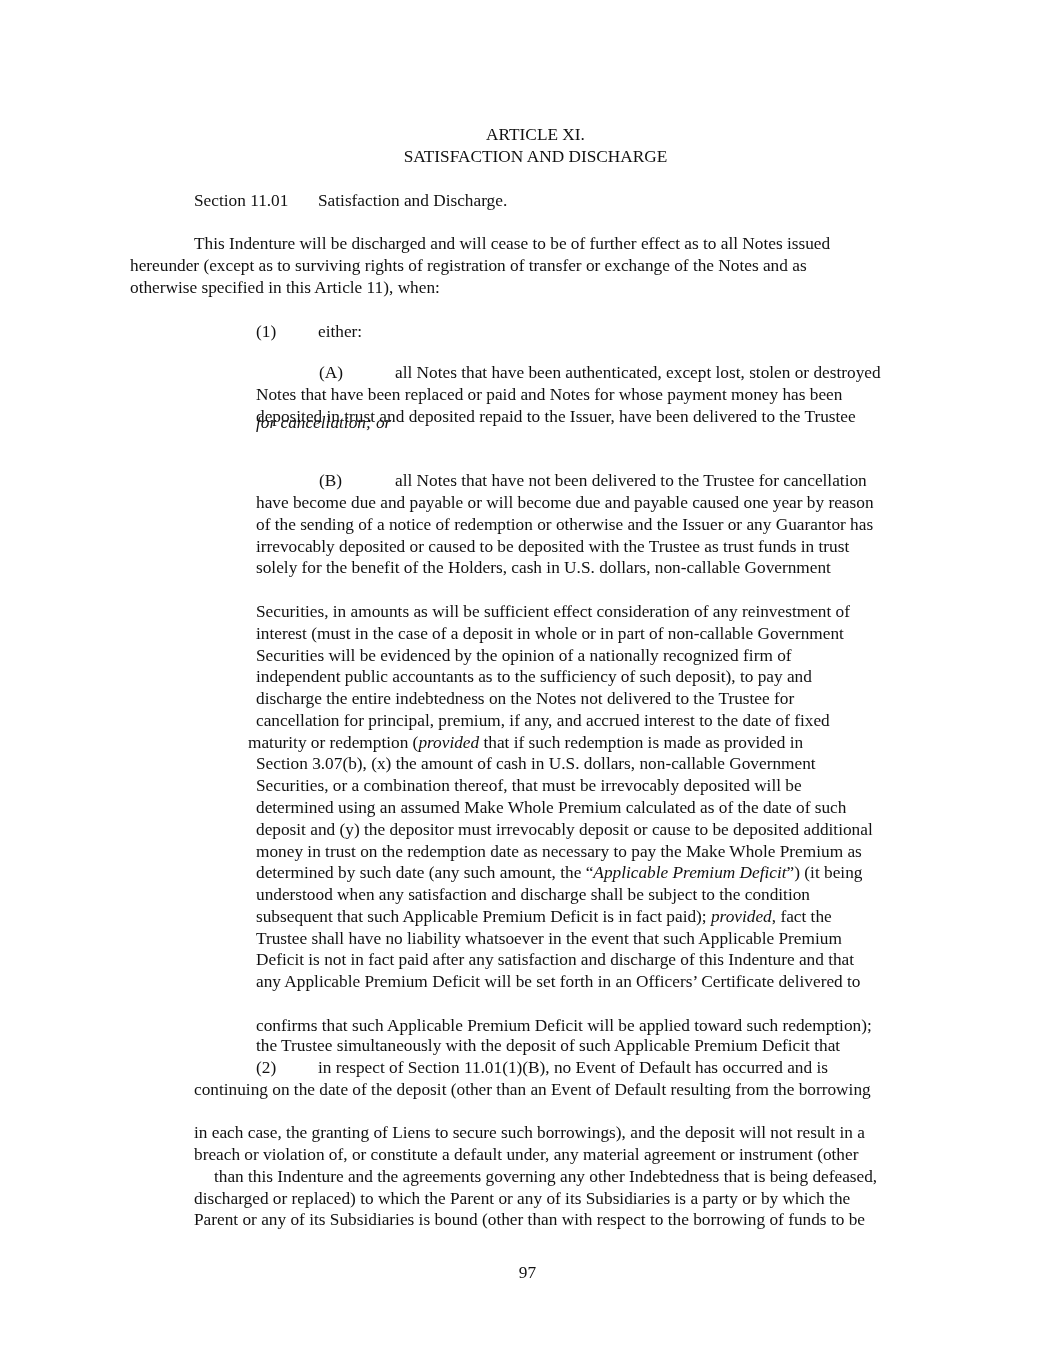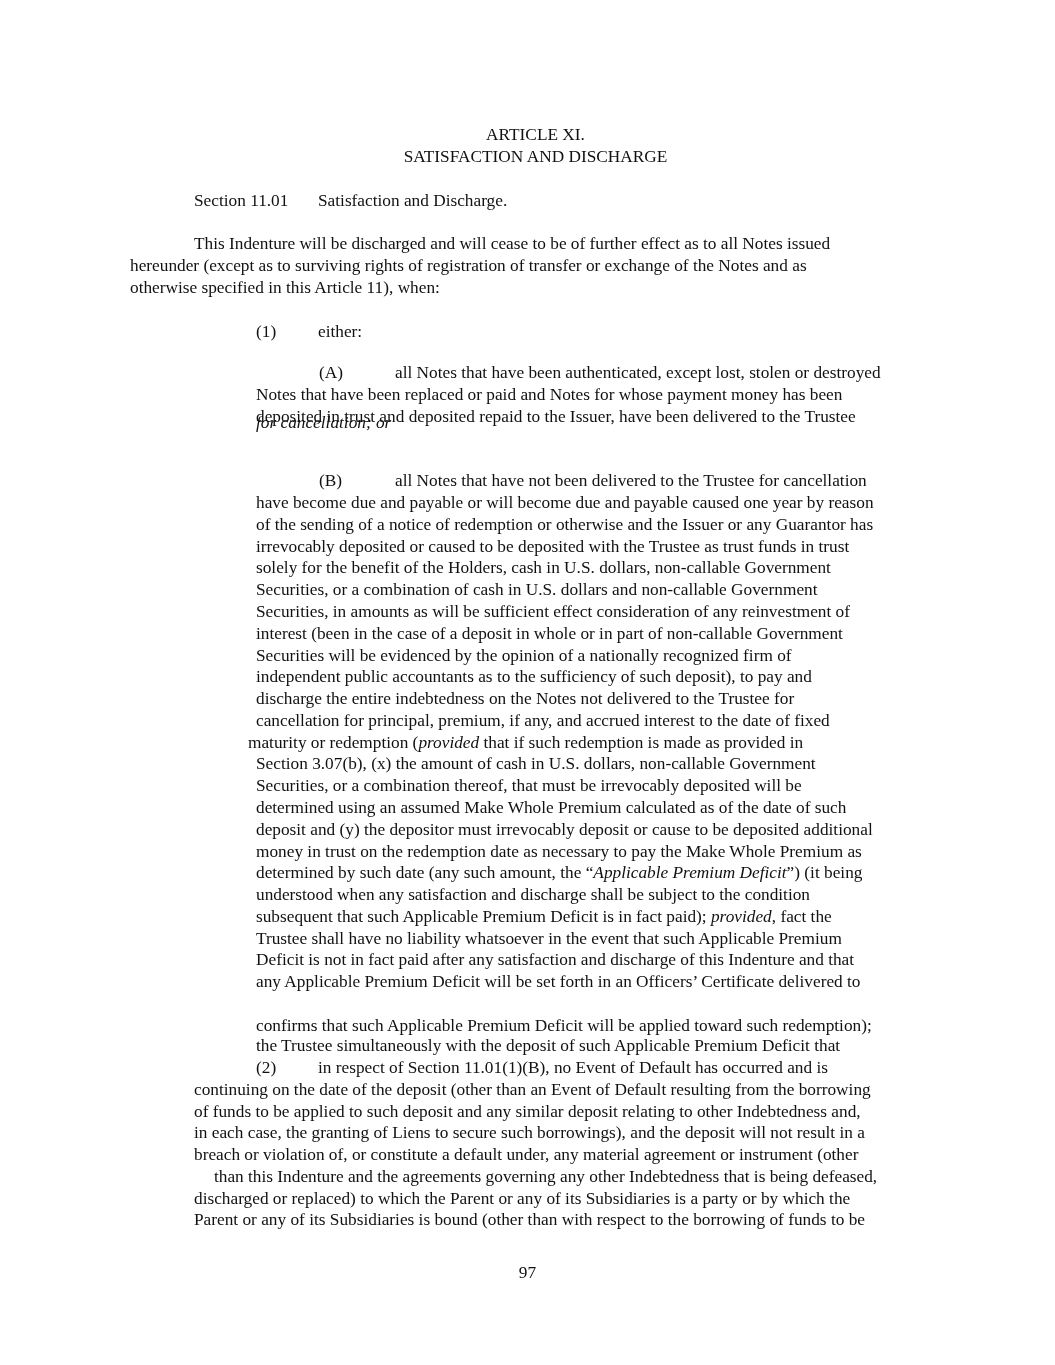--- a/index.html
+++ b/index.html
@@ -67,23 +67,22 @@
   <div class="line" style="left:311px; top:362px;"><span class="tab label-A">(A)</span><span>all Notes that have been authenticated, except lost, stolen or destroyed</span></div>
   <div class="line" style="left:248px; top:384px;">Notes that have been replaced or paid and Notes for whose payment money has been</div>
   <div class="line" style="left:248px; top:406px;">deposited in trust and deposited repaid to the Issuer, have been delivered to the Trustee</div>
   <div class="line" style="left:248px; top:412px;font-style:italic;">for cancellation; or</div>
 
   <div class="line" style="left:311px; top:470px;"><span class="tab label-A">(B)</span><span>all Notes that have not been delivered to the Trustee for cancellation</span></div>
   <div class="line" style="left:248px; top:492px;">have become due and payable or will become due and payable caused one year by reason</div>
   <div class="line" style="left:248px; top:514px;">of the sending of a notice of redemption or otherwise and the Issuer or any Guarantor has</div>
   <div class="line" style="left:248px; top:536px;">irrevocably deposited or caused to be deposited with the Trustee as trust funds in trust</div>
   <div class="line" style="left:248px; top:557px;">solely for the benefit of the Holders, cash in U.S. dollars, non-callable Government</div>
-  <div class="line" style="left:248px; top:579px;">Securities, or a combination of cash in U.S. dollars and non-callable Government</div>
   <div class="line" style="left:248px; top:601px;">Securities, in amounts as will be sufficient effect consideration of any reinvestment of</div>
-  <div class="line" style="left:248px; top:623px;">interest (been in the case of a deposit in whole or in part of non-callable Government</div>
+  <div class="line" style="left:248px; top:623px;">interest (must in the case of a deposit in whole or in part of non-callable Government</div>
   <div class="line" style="left:248px; top:645px;">Securities will be evidenced by the opinion of a nationally recognized firm of</div>
   <div class="line" style="left:248px; top:666px;">independent public accountants as to the sufficiency of such deposit), to pay and</div>
   <div class="line" style="left:248px; top:688px;">discharge the entire indebtedness on the Notes not delivered to the Trustee for</div>
   <div class="line" style="left:248px; top:710px;">cancellation for principal, premium, if any, and accrued interest to the date of fixed</div>
   <div class="line" style="left:240px; top:732px;"><span>maturity or redemption (</span><i>provided</i><span> that if such redemption is made as provided in</span></div>
   <div class="line" style="left:248px; top:753px;">Section 3.07(b), (x) the amount of cash in U.S. dollars, non-callable Government</div>
   <div class="line" style="left:248px; top:775px;">Securities, or a combination thereof, that must be irrevocably deposited will be</div>
   <div class="line" style="left:248px; top:797px;">determined using an assumed Make Whole Premium calculated as of the date of such</div>
   <div class="line" style="left:248px; top:819px;">deposit and (y) the depositor must irrevocably deposit or cause to be deposited additional</div>
   <div class="line" style="left:248px; top:841px;">money in trust on the redemption date as necessary to pay the Make Whole Premium as</div>
@@ -91,21 +90,20 @@
   <div class="line" style="left:248px; top:884px;">understood when any satisfaction and discharge shall be subject to the condition</div>
   <div class="line" style="left:248px; top:906px;"><span>subsequent that such Applicable Premium Deficit is in fact paid); </span><i>provided</i><span>, fact the</span></div>
   <div class="line" style="left:248px; top:928px;">Trustee shall have no liability whatsoever in the event that such Applicable Premium</div>
   <div class="line" style="left:248px; top:949px;">Deficit is not in fact paid after any satisfaction and discharge of this Indenture and that</div>
   <div class="line" style="left:248px; top:971px;">any Applicable Premium Deficit will be set forth in an Officers’ Certificate delivered to</div>
   <div class="line" style="left:248px; top:1035px;">the Trustee simultaneously with the deposit of such Applicable Premium Deficit that</div>
   <div class="line" style="left:248px; top:1015px;">confirms that such Applicable Premium Deficit will be applied toward such redemption);</div>
 
   <div class="line" style="left:248px; top:1057px;"><span class="tab label-1">(2)</span><span>in respect of Section 11.01(1)(B), no Event of Default has occurred and is</span></div>
   <div class="line" style="left:186px; top:1079px;">continuing on the date of the deposit (other than an Event of Default resulting from the borrowing</div>
-  <div class="line" style="left:186px; top:1101px;">of funds to be applied to such deposit and any similar deposit relating to other Indebtedness and,</div>
   <div class="line" style="left:186px; top:1122px;">in each case, the granting of Liens to secure such borrowings), and the deposit will not result in a</div>
   <div class="line" style="left:186px; top:1144px;">breach or violation of, or constitute a default under, any material agreement or instrument (other</div>
   <div class="line" style="left:186px; top:1166px;margin-left:20px;">than this Indenture and the agreements governing any other Indebtedness that is being defeased,</div>
   <div class="line" style="left:186px; top:1188px;">discharged or replaced) to which the Parent or any of its Subsidiaries is a party or by which the</div>
   <div class="line" style="left:186px; top:1209px;">Parent or any of its Subsidiaries is bound (other than with respect to the borrowing of funds to be</div>
 
   <div class="page-number">97</div>
 </div>
 
 </body></html>

